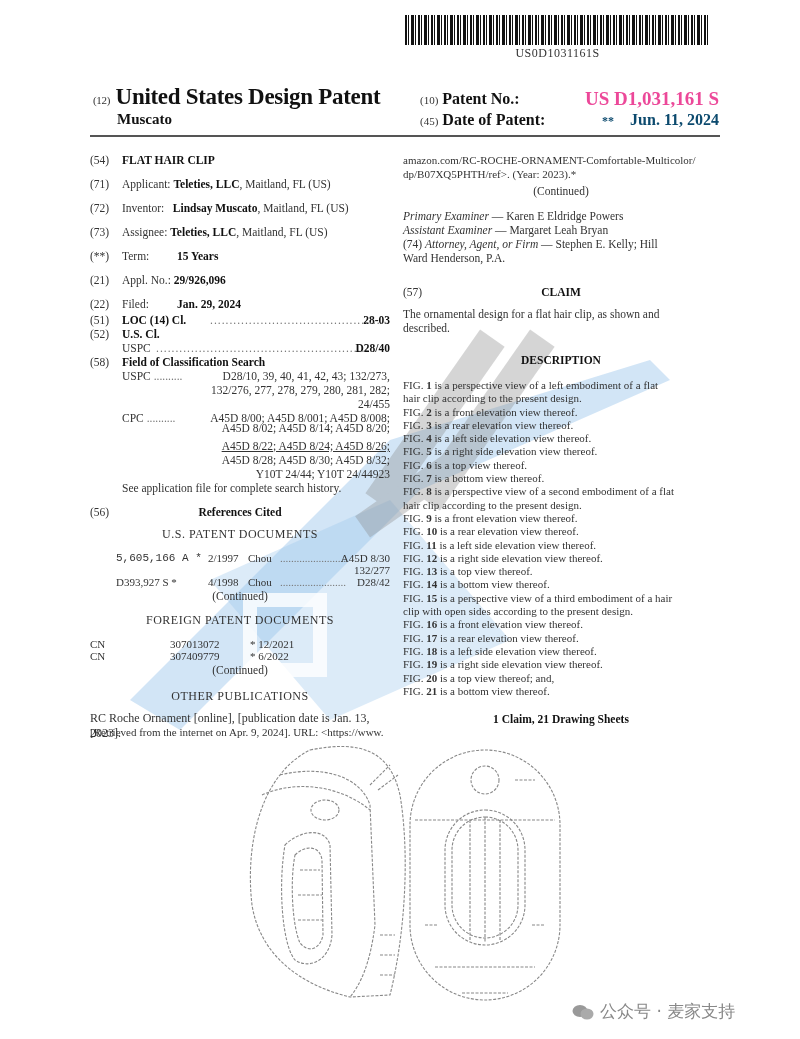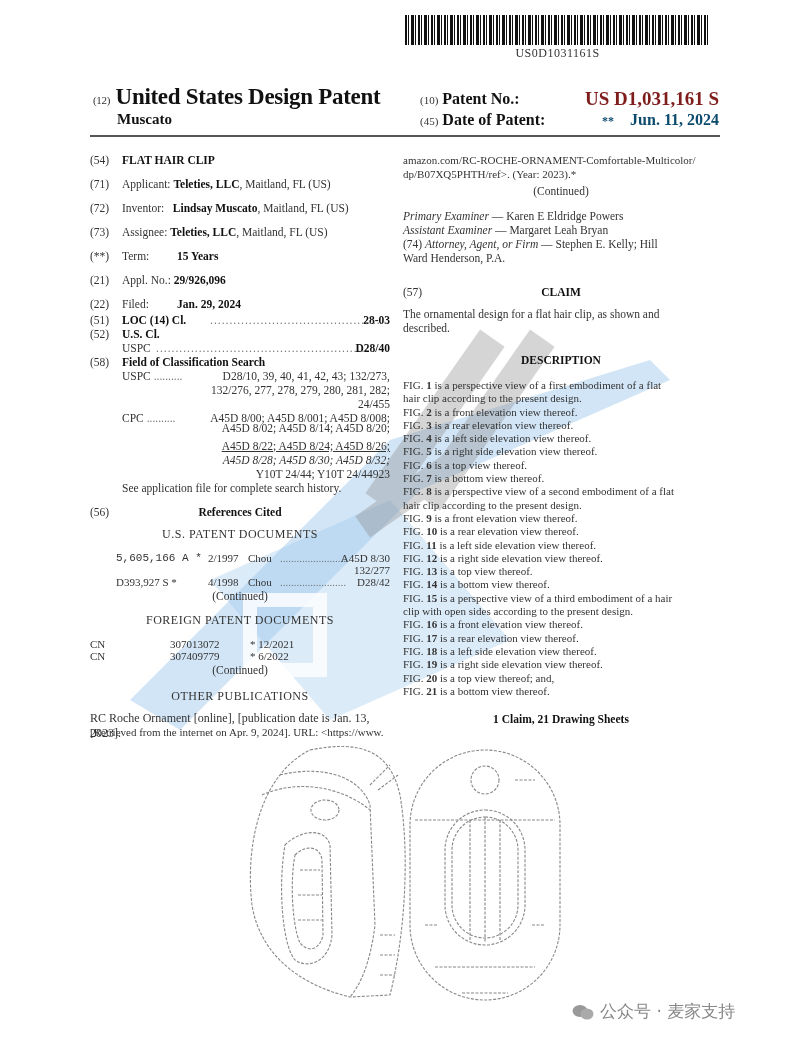--- a/index.html
+++ b/index.html
@@ -6,21 +6,21 @@
   body{width:800px;height:1039px;background:#fff;position:relative;overflow:hidden;
        font-family:"Liberation Serif","DejaVu Serif",serif;color:#222;}
   .abs{position:absolute;}
   .barcode{left:405px;top:15px;width:305px;height:30px;
     background:repeating-linear-gradient(90deg,#111 0 2px,#fff 2px 3px,#111 3px 4px,#fff 4px 6px,#111 6px 9px,#fff 9px 10px,#111 10px 11px,#fff 11px 13px);}
   .barcode-num{left:405px;top:46px;width:305px;text-align:center;font-size:12px;color:#333;letter-spacing:0.5px;}
   .hdr-code{font-size:11px;color:#333;font-weight:normal;}
   .title{left:93px;top:84px;font-size:23px;font-weight:bold;color:#111;letter-spacing:-0.3px;}
   .inventor{left:117px;top:111px;font-size:15px;font-weight:bold;color:#111;}
   .patno-label{left:420px;top:90px;font-size:16px;font-weight:bold;color:#111;}
-  .patno-val{left:557px;top:88px;font-size:19px;font-weight:bold;color:#7f1d1d;width:162px;text-align:right;}
+  .patno-val{left:557px;top:88px;font-size:19px;font-weight:bold;color:#ec4899;width:162px;text-align:right;}
   .date-label{left:420px;top:111px;font-size:16px;font-weight:bold;color:#111;}
   .date-val{left:540px;top:111px;width:179px;text-align:right;font-size:16px;font-weight:bold;color:#0c4a6e;}
   .rule{left:90px;top:135px;width:630px;height:2px;background:#555;}
   .col{font-size:11.5px;line-height:15px;color:#333;}
   .row{position:absolute;left:90px;width:300px;}
   .code{display:inline-block;width:32px;}
   .b{font-weight:bold;color:#111;}
   .center{text-align:center;}
   .right{text-align:right;}
   .dots{letter-spacing:1px;}
@@ -112,21 +112,21 @@
     <span style="position:absolute;right:0;">D28/10, 39, 40, 41, 42, 43; 132/273,</span>
   </div>
   <div class="row right" style="top:383px;"><span>132/276, 277, 278, 279, 280, 281, 282;</span></div>
   <div class="row right" style="top:397px;"><span>24/455</span></div>
   <div class="row" style="top:411px;">
     <span class="code"></span><span>CPC</span> <span style="color:#777;">..........</span>
     <span style="position:absolute;right:0;">A45D 8/00; A45D 8/001; A45D 8/008;</span>
   </div>
   <div class="row right" style="top:421px;"><span>A45D 8/02; A45D 8/14; A45D 8/20;</span></div>
   <div class="row right" style="top:439px;text-decoration:underline;"><span>A45D 8/22; A45D 8/24; A45D 8/26;</span></div>
-  <div class="row right" style="top:453px;font-style:italic;"><span>A45D 8/28; A45D 8/30; A45D 8/32;</span></div>
+  <div class="row right" style="top:453px;"><span>A45D 8/28; A45D 8/30; A45D 8/32;</span></div>
   <div class="row right" style="top:467px;"><span>Y10T 24/44; Y10T 24/44923</span></div>
   <div class="row" style="top:481px;">
     <span class="code"></span><span>See application file for complete search history.</span>
   </div>
 
   <div class="row" style="top:505px;">
     <span class="code">(56)</span>
     <span class="b" style="position:absolute;left:0;width:300px;text-align:center;">References Cited</span>
   </div>
   <div class="row center caps" style="top:527px;font-size:12px;">U.S. PATENT DOCUMENTS</div>
@@ -181,21 +181,21 @@
   <div class="rc" style="top:285px;">
     <span>(57)</span>
     <span class="b" style="position:absolute;left:0;width:316px;text-align:center;">CLAIM</span>
   </div>
   <div class="rc" style="top:307px;text-align:justify;">The ornamental design for a flat hair clip, as shown and</div>
   <div class="rc" style="top:321px;">described.</div>
 
   <div class="rc center b" style="top:353px;">DESCRIPTION</div>
 
   <div class="rc" style="top:379px;font-size:11px;line-height:13.3px;">
-    <div class="desc-line"><span>FIG. </span><b>1</b><span> is a perspective view of a first embodiment of a flat</span></div>
+    <div class="desc-line"><span>FIG. </span><b>1</b><span> is a perspective view of a left embodiment of a flat</span></div>
     <div class="desc-line"><span>hair clip according to the present design.</span></div>
     <div class="desc-line"><span>FIG. </span><b>2</b><span> is a front elevation view thereof.</span></div>
     <div class="desc-line"><span>FIG. </span><b>3</b><span> is a rear elevation view thereof.</span></div>
     <div class="desc-line"><span>FIG. </span><b>4</b><span> is a left side elevation view thereof.</span></div>
     <div class="desc-line"><span>FIG. </span><b>5</b><span> is a right side elevation view thereof.</span></div>
     <div class="desc-line"><span>FIG. </span><b>6</b><span> is a top view thereof.</span></div>
     <div class="desc-line"><span>FIG. </span><b>7</b><span> is a bottom view thereof.</span></div>
     <div class="desc-line"><span>FIG. </span><b>8</b><span> is a perspective view of a second embodiment of a flat</span></div>
     <div class="desc-line"><span>hair clip according to the present design.</span></div>
     <div class="desc-line"><span>FIG. </span><b>9</b><span> is a front elevation view thereof.</span></div>

